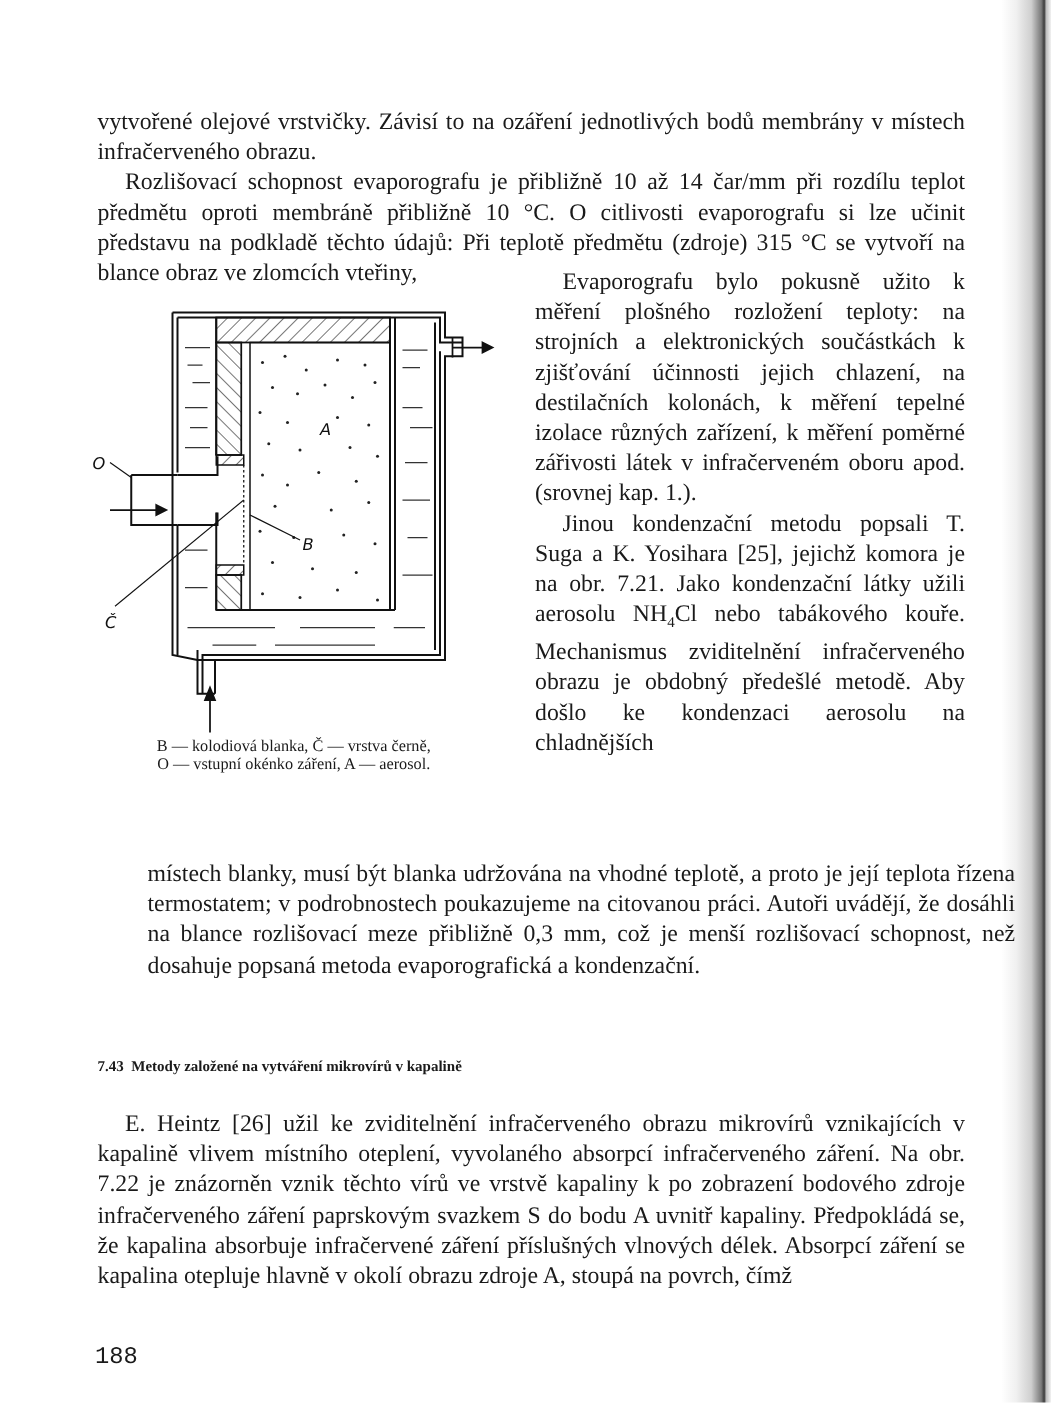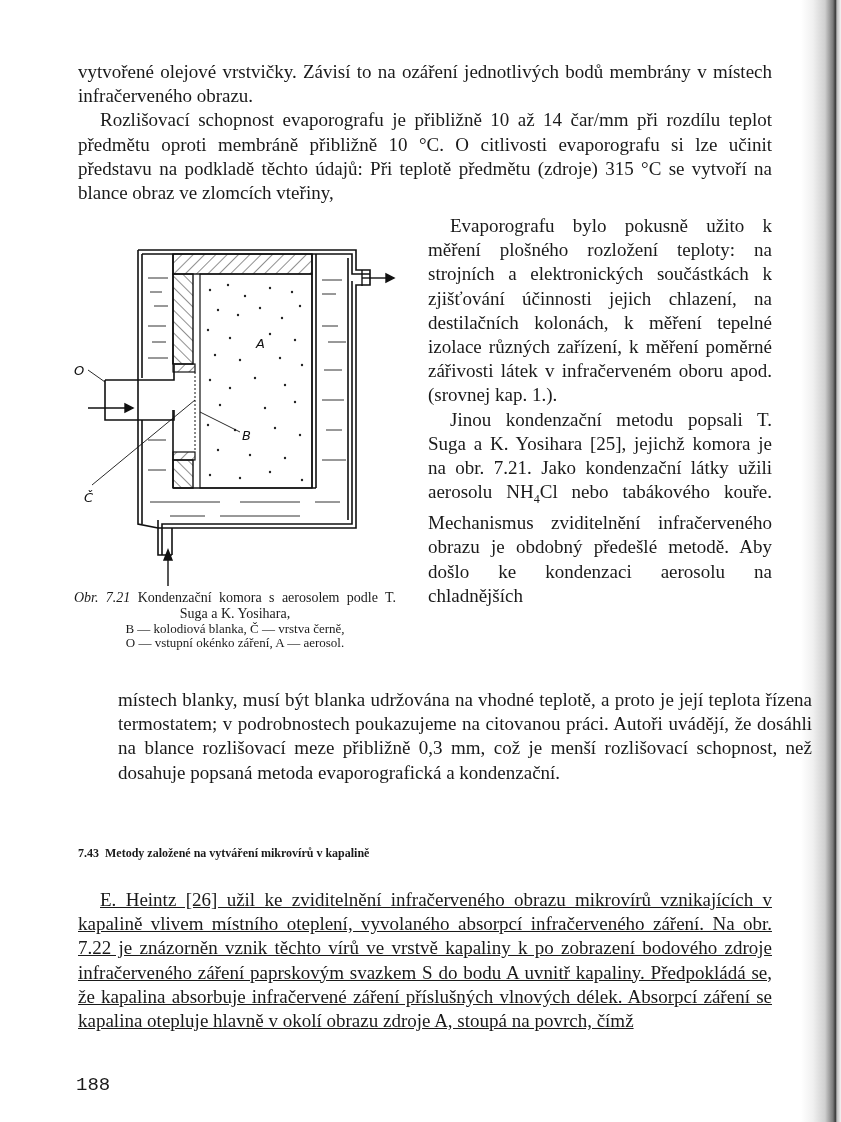--- a/index.html
+++ b/index.html
@@ -44,21 +44,21 @@
   }
   i { font-style: italic; }
   sub { font-size: 12px; }
   .figure { position: absolute; left: 70px; top: 230px; }
 </style>
 </head>
 <body>
 
 <div class="spine"></div>
 
-<div class="text" style="top:60px;">
+<div class="text" style="top:86px;">
   <p class="p">vytvořené olejové vrstvičky. Závisí to na ozáření jednotlivých bodů membrány v místech infračerveného obrazu.</p>
   <p class="p indent">Rozlišovací schopnost evaporografu je přibližně 10 až 14 čar/mm při rozdílu teplot předmětu oproti membráně přibližně 10 °C. O citlivosti evaporografu si lze učinit představu na podkladě těchto údajů: Při teplotě předmětu (zdroje) 315 °C se vytvoří na blance obraz ve zlomcích vteřiny,</p>
 </div>
 
 <div class="rightcol" style="top:214px;">
   <p class="p indent">Evaporografu bylo pokusně užito k měření plošného rozložení teploty: na strojních a elektronických součástkách k zjišťování účinnosti jejich chlazení, na destilačních kolonách, k měření tepelné izolace různých zařízení, k měření poměrné zářivosti látek v infračerveném oboru apod. (srovnej kap. 1.).</p>
   <p class="p indent"><span>Jinou kondenzační metodu popsali T. Suga a K. Yosihara [25], jejichž komora je na obr. 7.21. Jako kondenzační látky užili aerosolu NH</span><sub>4</sub><span>Cl nebo tabákového kouře. Mechanismus zviditelnění infračerveného obrazu je obdobný předešlé metodě. Aby došlo ke kondenzaci aerosolu na chladnějších</span></p>
 </div>
 
 <svg class="figure" width="340" height="360" viewBox="0 0 340 360">
@@ -181,30 +181,29 @@
 
   <g font-family="DejaVu Sans, sans-serif" font-style="italic" font-size="13" fill="#111">
     <text x="186" y="118">A</text>
     <text x="172" y="210">B</text>
     <text x="14" y="272">Č</text>
     <text x="4" y="145">O</text>
   </g>
 </svg>
 
 <div class="caption" style="top:590px;">
-  <div class="lead"><i>Obr. 7.21</i> <span>Kondenzační komora s aerosolem podle T. Suga a K. Yosihara,</span></div>
   <div class="small">B — kolodiová blanka, Č — vrstva černě,</div>
   <div class="small">O — vstupní okénko záření, A — aerosol.</div>
 </div>
 
 <div class="text" style="top:688px;margin-left:40px;">
   <p class="p">místech blanky, musí být blanka udržována na vhodné teplotě, a proto je její teplota řízena termostatem; v podrobnostech poukazujeme na citovanou práci. Autoři uvádějí, že dosáhli na blance rozlišovací meze přibližně 0,3 mm, což je menší rozlišovací schopnost, než dosahuje popsaná metoda evaporografická a kondenzační.</p>
 </div>
 
 <div class="heading">
   <span>7.43</span>&nbsp;&nbsp;<span>Metody založené na vytváření mikrovírů v kapalině</span>
 </div>
 
-<div class="text" style="top:888px;text-decoration:underline;">
+<div class="text" style="top:888px;">
   <p class="p indent">E. Heintz [26] užil ke zviditelnění infračerveného obrazu mikrovírů vznikajících v kapalině vlivem místního oteplení, vyvolaného absorpcí infračerveného záření. Na obr. 7.22 je znázorněn vznik těchto vírů ve vrstvě kapaliny k po zobrazení bodového zdroje infračerveného záření paprskovým svazkem S do bodu A uvnitř kapaliny. Předpokládá se, že kapalina absorbuje infračervené záření příslušných vlnových délek. Absorpcí záření se kapalina otepluje hlavně v okolí obrazu zdroje A, stoupá na povrch, čímž</p>
 </div>
 
 <div class="pageno">188</div>
 
 </body></html>

